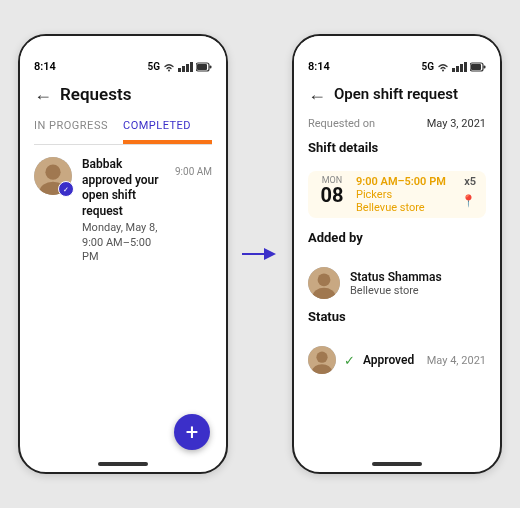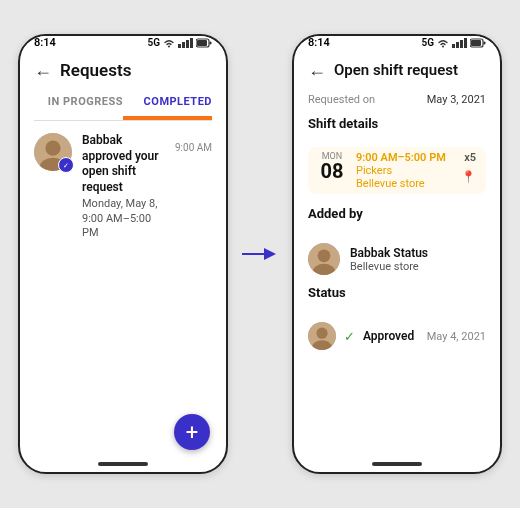--- a/index.html
+++ b/index.html
@@ -22,21 +22,21 @@
       overflow: hidden;
       display: flex;
       flex-direction: column;
       position: relative;
       box-shadow: 0 2px 8px rgba(0,0,0,0.15);
     }
     .status-bar {
       display: flex;
       justify-content: space-between;
       align-items: center;
-      padding: 0 14px 4px;
+      padding: 24px 14px 4px;
       font-size: 11px;
       font-weight: 600;
       background: #fff;
     }
     .status-icons {
       display: flex;
       gap: 3px;
       align-items: center;
       font-size: 10px;
     }
@@ -63,24 +63,24 @@
       font-weight: 600;
       color: #111;
     }
     .tabs {
       display: flex;
       border-bottom: 1px solid #ddd;
       margin: 0 14px;
     }
     .tab {
       flex: 1;
-      text-align: right;
+      text-align: left;
       padding: 8px 0;
       font-size: 11px;
-      font-weight: 700;
+      font-weight: 400;
       color: #888;
       letter-spacing: 0.5px;
       cursor: pointer;
     }
     .tab.active {
       color: #3b2fc9;
       border-bottom: 4px solid #f97316;
     }
     .notification-item {
       display: flex;
@@ -452,21 +452,21 @@
     <div class="section-title" style="margin-top:8px;">Added by</div>
     <div class="added-by-row">
       <div class="avatar" style="width:32px;height:32px;flex-shrink:0;">
         <svg viewBox="0 0 40 40" class="face-svg">
           <circle cx="20" cy="20" r="20" fill="#c8a882"></circle>
           <circle cx="20" cy="16" r="8" fill="#a07850"></circle>
           <ellipse cx="20" cy="36" rx="14" ry="10" fill="#a07850"></ellipse>
         </svg>
       </div>
       <div>
-        <div class="added-name">Babbak Status</div>
+        <div class="added-name">Status Shammas</div>
         <div class="added-store">Bellevue store</div>
       </div>
     </div>
 
     <div class="section-title">Status</div>
     <div class="status-row">
       <div class="avatar" style="width:28px;height:28px;flex-shrink:0;">
         <svg viewBox="0 0 40 40" class="face-svg">
           <circle cx="20" cy="20" r="20" fill="#c8a882"></circle>
           <circle cx="20" cy="16" r="8" fill="#a07850"></circle>

